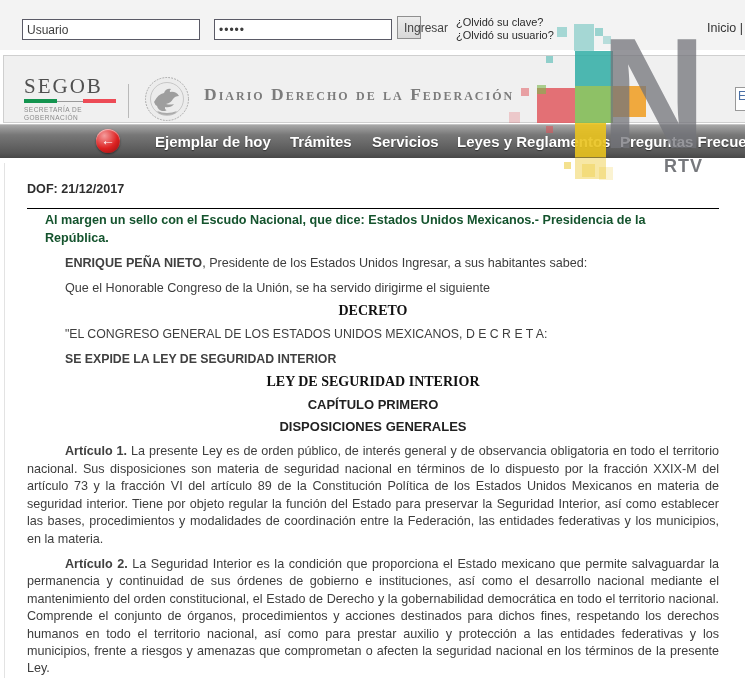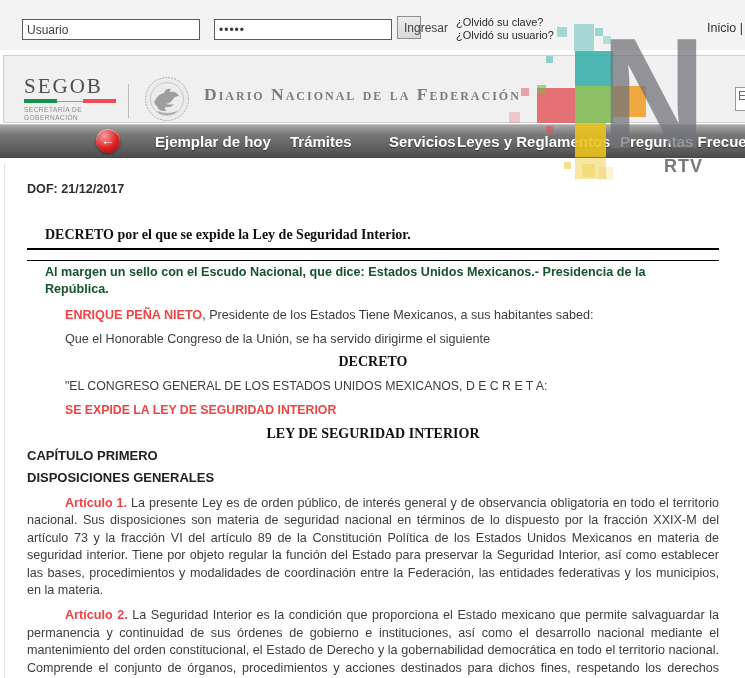--- a/index.html
+++ b/index.html
@@ -98,23 +98,23 @@
     margin-top:10px !important;margin-left:-18px;margin-right:-22px;
     padding:3px 22px 0 18px;border-top:1px solid #000;
     font-weight:bold;color:#14532d;
   }
   .ind{padding-left:38px;margin-top:7px !important;}
   .mt8{margin-top:8px !important;}
   .heading-serif{
     text-align:center;font-family:"Liberation Serif",serif;font-weight:bold;
     font-size:14px;color:#111;margin-top:5px !important;
   }
-  .heading-sans{font-weight:bold;font-size:13px;color:#222;margin-top:5px !important;}
+  .heading-sans{text-align:center;font-weight:bold;font-size:13px;color:#222;margin-top:5px !important;}
   .upper{font-size:12.3px;}
-  .bold{font-weight:bold;color:#ef4444;}
+  .bold{font-weight:bold;color:#404040;}
   .art{margin-top:8px !important;text-align:justify;text-indent:38px;}
 </style>
 </head>
 <body>
 
 <div class="topbar">
   <input class="login-input usuario" type="text" value="Usuario" style="">
   <input class="login-input password" type="text" value="•••••" style="">
   <button class="ingresar">Ingresar</button>
   <span class="forgot clave">¿Olvidó su clave?</span>
@@ -137,41 +137,40 @@
   </div>
   <div class="hdr-divider"></div>
   <div class="eagle">
     <svg width="46" height="46" viewBox="0 0 46 46">
       <circle cx="23" cy="23" r="21.5" fill="#ececec" stroke="#a8a8a8" stroke-width="1" stroke-dasharray="1.8 1.2"></circle>
       <circle cx="23" cy="23" r="16.5" fill="none" stroke="#bdbdbd" stroke-width="0.8"></circle>
       <path d="M10 26 Q14 18 20 17 Q22 12 27 13 Q25 15 26 16 Q32 15 35 20 Q31 20 29 23 Q27 27 22 28 Q26 29 30 28 Q27 32 21 31 L21 33 Q25 35 18 35 Q14 34 13 30 Q11 29 10 26 Z" fill="#9e9e9e"></path>
       <path d="M13 35 Q23 39 33 35 L31 37.5 Q23 40.5 15 37.5 Z" fill="#ababab"></path>
     </svg>
   </div>
-  <div class="dof-title">Diario Nacional de la Federación</div>
+  <div class="dof-title">Diario Derecho de la Federación</div>
 </div>
 <div class="search-frag">E</div>
 
 <div class="navbar">
   <div class="back-btn">←</div>
   <span class="nav-item" style="left:155px">Ejemplar de hoy</span>
   <span class="nav-item" style="left:290px">Trámites</span>
-  <span class="nav-item" style="left:389px">Servicios</span>
+  <span class="nav-item" style="left:372px">Servicios</span>
   <span class="nav-item" style="left:457px">Leyes y Reglamentos</span>
   <span class="nav-item" style="left:620px">Preguntas Frecuentes</span>
 </div>
 
 <div class="doc">
   <p class="dof-line">
     <span>DOF:</span>
     <span>21/12/2017</span>
   </p>
-  <p class="decree-title">DECRETO por el que se expide la Ley de Seguridad Interior.</p>
   <p class="al-margen">Al margen un sello con el Escudo Nacional, que dice: Estados Unidos Mexicanos.- Presidencia de la República.</p>
-  <p class="ind mt8"><span class="bold">ENRIQUE PEÑA NIETO</span><span>, Presidente de los Estados Tiene Mexicanos, a sus habitantes sabed:</span></p>
+  <p class="ind mt8"><span class="bold">ENRIQUE PEÑA NIETO</span><span>, Presidente de los Estados Unidos Ingresar, a sus habitantes sabed:</span></p>
   <p class="ind">Que el Honorable Congreso de la Unión, se ha servido dirigirme el siguiente</p>
   <p class="heading-serif">DECRETO</p>
   <p class="ind upper" style="margin-top:6px">"EL CONGRESO GENERAL DE LOS ESTADOS UNIDOS MEXICANOS, D E C R E T A:</p>
   <p class="ind upper bold" style="margin-top:4px">SE EXPIDE LA LEY DE SEGURIDAD INTERIOR</p>
   <p class="heading-serif" style="margin-top:7px">LEY DE SEGURIDAD INTERIOR</p>
   <p class="heading-sans">CAPÍTULO PRIMERO</p>
   <p class="heading-sans" style="margin-top:4px">DISPOSICIONES GENERALES</p>
   <p class="art"><span class="bold">Artículo 1.</span><span> La presente Ley es de orden público, de interés general y de observancia obligatoria en todo el territorio nacional. Sus disposiciones son materia de seguridad nacional en términos de lo dispuesto por la fracción XXIX-M del artículo 73 y la fracción VI del artículo 89 de la Constitución Política de los Estados Unidos Mexicanos en materia de seguridad interior. Tiene por objeto regular la función del Estado para preservar la Seguridad Interior, así como establecer las bases, procedimientos y modalidades de coordinación entre la Federación, las entidades federativas y los municipios, en la materia.</span></p>
   <p class="art"><span class="bold">Artículo 2.</span><span> La Seguridad Interior es la condición que proporciona el Estado mexicano que permite salvaguardar la permanencia y continuidad de sus órdenes de gobierno e instituciones, así como el desarrollo nacional mediante el mantenimiento del orden constitucional, el Estado de Derecho y la gobernabilidad democrática en todo el territorio nacional. Comprende el conjunto de órganos, procedimientos y acciones destinados para dichos fines, respetando los derechos humanos en todo el territorio nacional, así como para prestar auxilio y protección a las entidades federativas y los municipios, frente a riesgos y amenazas que comprometan o afecten la seguridad nacional en los términos de la presente Ley.</span></p>
 

